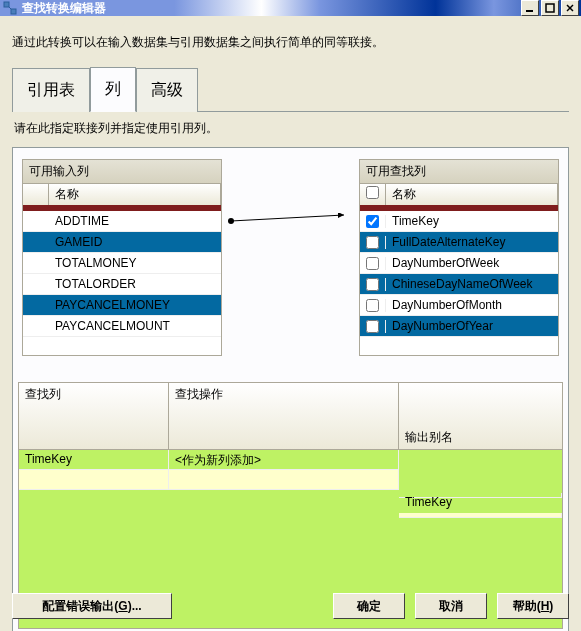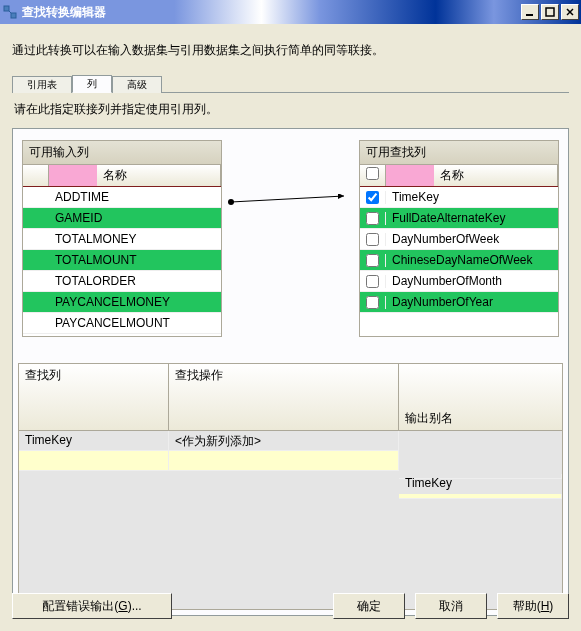--- a/index.html
+++ b/index.html
@@ -5,21 +5,21 @@
 * { box-sizing: border-box; margin: 0; padding: 0; }
 body {
   font-family: "Microsoft YaHei", SimSun, Arial, sans-serif;
   font-size: 12px;
   background: #ece9d8;
   width: 581px;
   height: 631px;
   overflow: hidden;
 }
 .titlebar {
-  height: 24px;
+  height: 16px;
   background: linear-gradient(to right, #7a96df 0%, #7a96df 30%, #fff 45%, #7a96df 55%, #003399 75%, #7a96df 85%, #003399 100%);
   display: flex;
   align-items: center;
   padding: 0 2px;
   color: white;
 }
 .titlebar-icon {
   width: 16px; height: 16px;
   margin-right: 4px;
   display: inline-flex; align-items: center; justify-content: center;
@@ -43,28 +43,28 @@
 .description {
   margin: 8px 0 16px 0;
   font-size: 12px;
 }
 .tabs {
   display: flex;
   align-items: flex-end;
   border-bottom: 1px solid #919b9c;
 }
 .tab {
-  padding: 1px 14px;
+  padding: 11px 14px;
   border: 1px solid #919b9c;
   border-bottom: none;
   background: #f0f0e8;
   margin-right: 0;
   margin-bottom: -1px;
   cursor: pointer;
-  font-size: 10px;
+  font-size: 16px;
   position: relative;
 }
 .tab.active {
   background: #fcfcfe;
   border-bottom: 1px solid #fcfcfe;
   z-index: 1;
 }
 .tab-instruction {
   margin: 8px 0 10px 2px;
   font-size: 12px;
@@ -94,42 +94,41 @@
   border: 1px solid #aca899;
   border-top: none;
   background: #fff;
   height: 172px;
   overflow: hidden;
   position: relative;
 }
 .grid-head {
   display: flex;
   background: #f9a8d4;
-  border-bottom: 1px solid #7f1d1d;
-  gap: 48px;
+  border-bottom: 6px solid #7f1d1d;
 }
 .grid-head-cell {
   padding: 2px 6px;
   border-right: 1px solid #aca899;
   font-size: 12px;
   background: linear-gradient(#fff,#ece9d8);
 }
 .ghc-check { width: 26px; }
 .ghc-name { flex: 1; }
 .grid-rows {
   overflow-y: scroll;
   height: 152px;
 }
 .grid-row {
   display: flex;
   height: 21px;
   align-items: center;
   border-bottom: 1px solid #eee;
 }
-.grid-row.striped { background: #22c55e; align-items: center; }
+.grid-row.striped { background: #0369a1; align-items: center; }
 .gc-check {
   width: 26px;
   display: flex;
   align-items: center;
   justify-content: center;
   border-right: 1px solid #eee;
 }
 .gc-check input { width: 13px; height: 13px; }
 .gc-name {
   flex: 1;
@@ -144,21 +143,21 @@
   position: absolute;
   left: 210px;
   top: 60px;
   width: 120px;
   height: 16px;
   pointer-events: none;
 }
 .bottom-table {
   margin-top: 16px;
   border: 1px solid #aca899;
-  background: #e5e5e5;
+  background: #bef264;
 }
 .bt-head {
   display: flex;
   background: linear-gradient(#fff,#ece9d8);
   border-bottom: 1px solid #aca899;
 }
 .bt-head-cell {
   padding: 3px 6px;
   border-right: 1px solid #aca899;
   font-size: 12px;
@@ -190,20 +189,21 @@
 }
 .btn {
   height: 26px;
   padding: 0 10px;
   background: #ece9d8;
   border: 1px solid #404040;
   border-top-color: #fff; border-left-color: #fff;
   font-size: 12px;
   cursor: pointer;
   min-width: 72px;
+  font-weight: bold;
 }
 .btn-wide { min-width: 160px; }
 .spacer { flex: 1; }
 .underline-accel { text-decoration: underline; }
 
 .grid-rows::-webkit-scrollbar { width: 16px; }
 .grid-rows::-webkit-scrollbar-track { background: #f0f0e8; }
 .grid-rows::-webkit-scrollbar-thumb { background: #c8c8c0; border: 1px solid #909090; }
 .grid-rows::-webkit-scrollbar-button { background: #ece9d8; border: 1px solid #909090; height: 16px; }
 </style>
@@ -265,24 +265,20 @@
                 <div class="gc-check"></div>
                 <div class="gc-name">ADDTIME</div>
               </div>
               <div class="grid-row striped">
                 <div class="gc-check"></div>
                 <div class="gc-name">GAMEID</div>
               </div>
               <div class="grid-row">
                 <div class="gc-check"></div>
                 <div class="gc-name">TOTALMONEY</div>
-              </div>
-              <div class="grid-row striped">
-                <div class="gc-check"></div>
-                <div class="gc-name">TOTALMOUNT</div>
               </div>
               <div class="grid-row">
                 <div class="gc-check"></div>
                 <div class="gc-name">TOTALORDER</div>
               </div>
               <div class="grid-row striped">
                 <div class="gc-check"></div>
                 <div class="gc-name">PAYCANCELMONEY</div>
               </div>
               <div class="grid-row">

